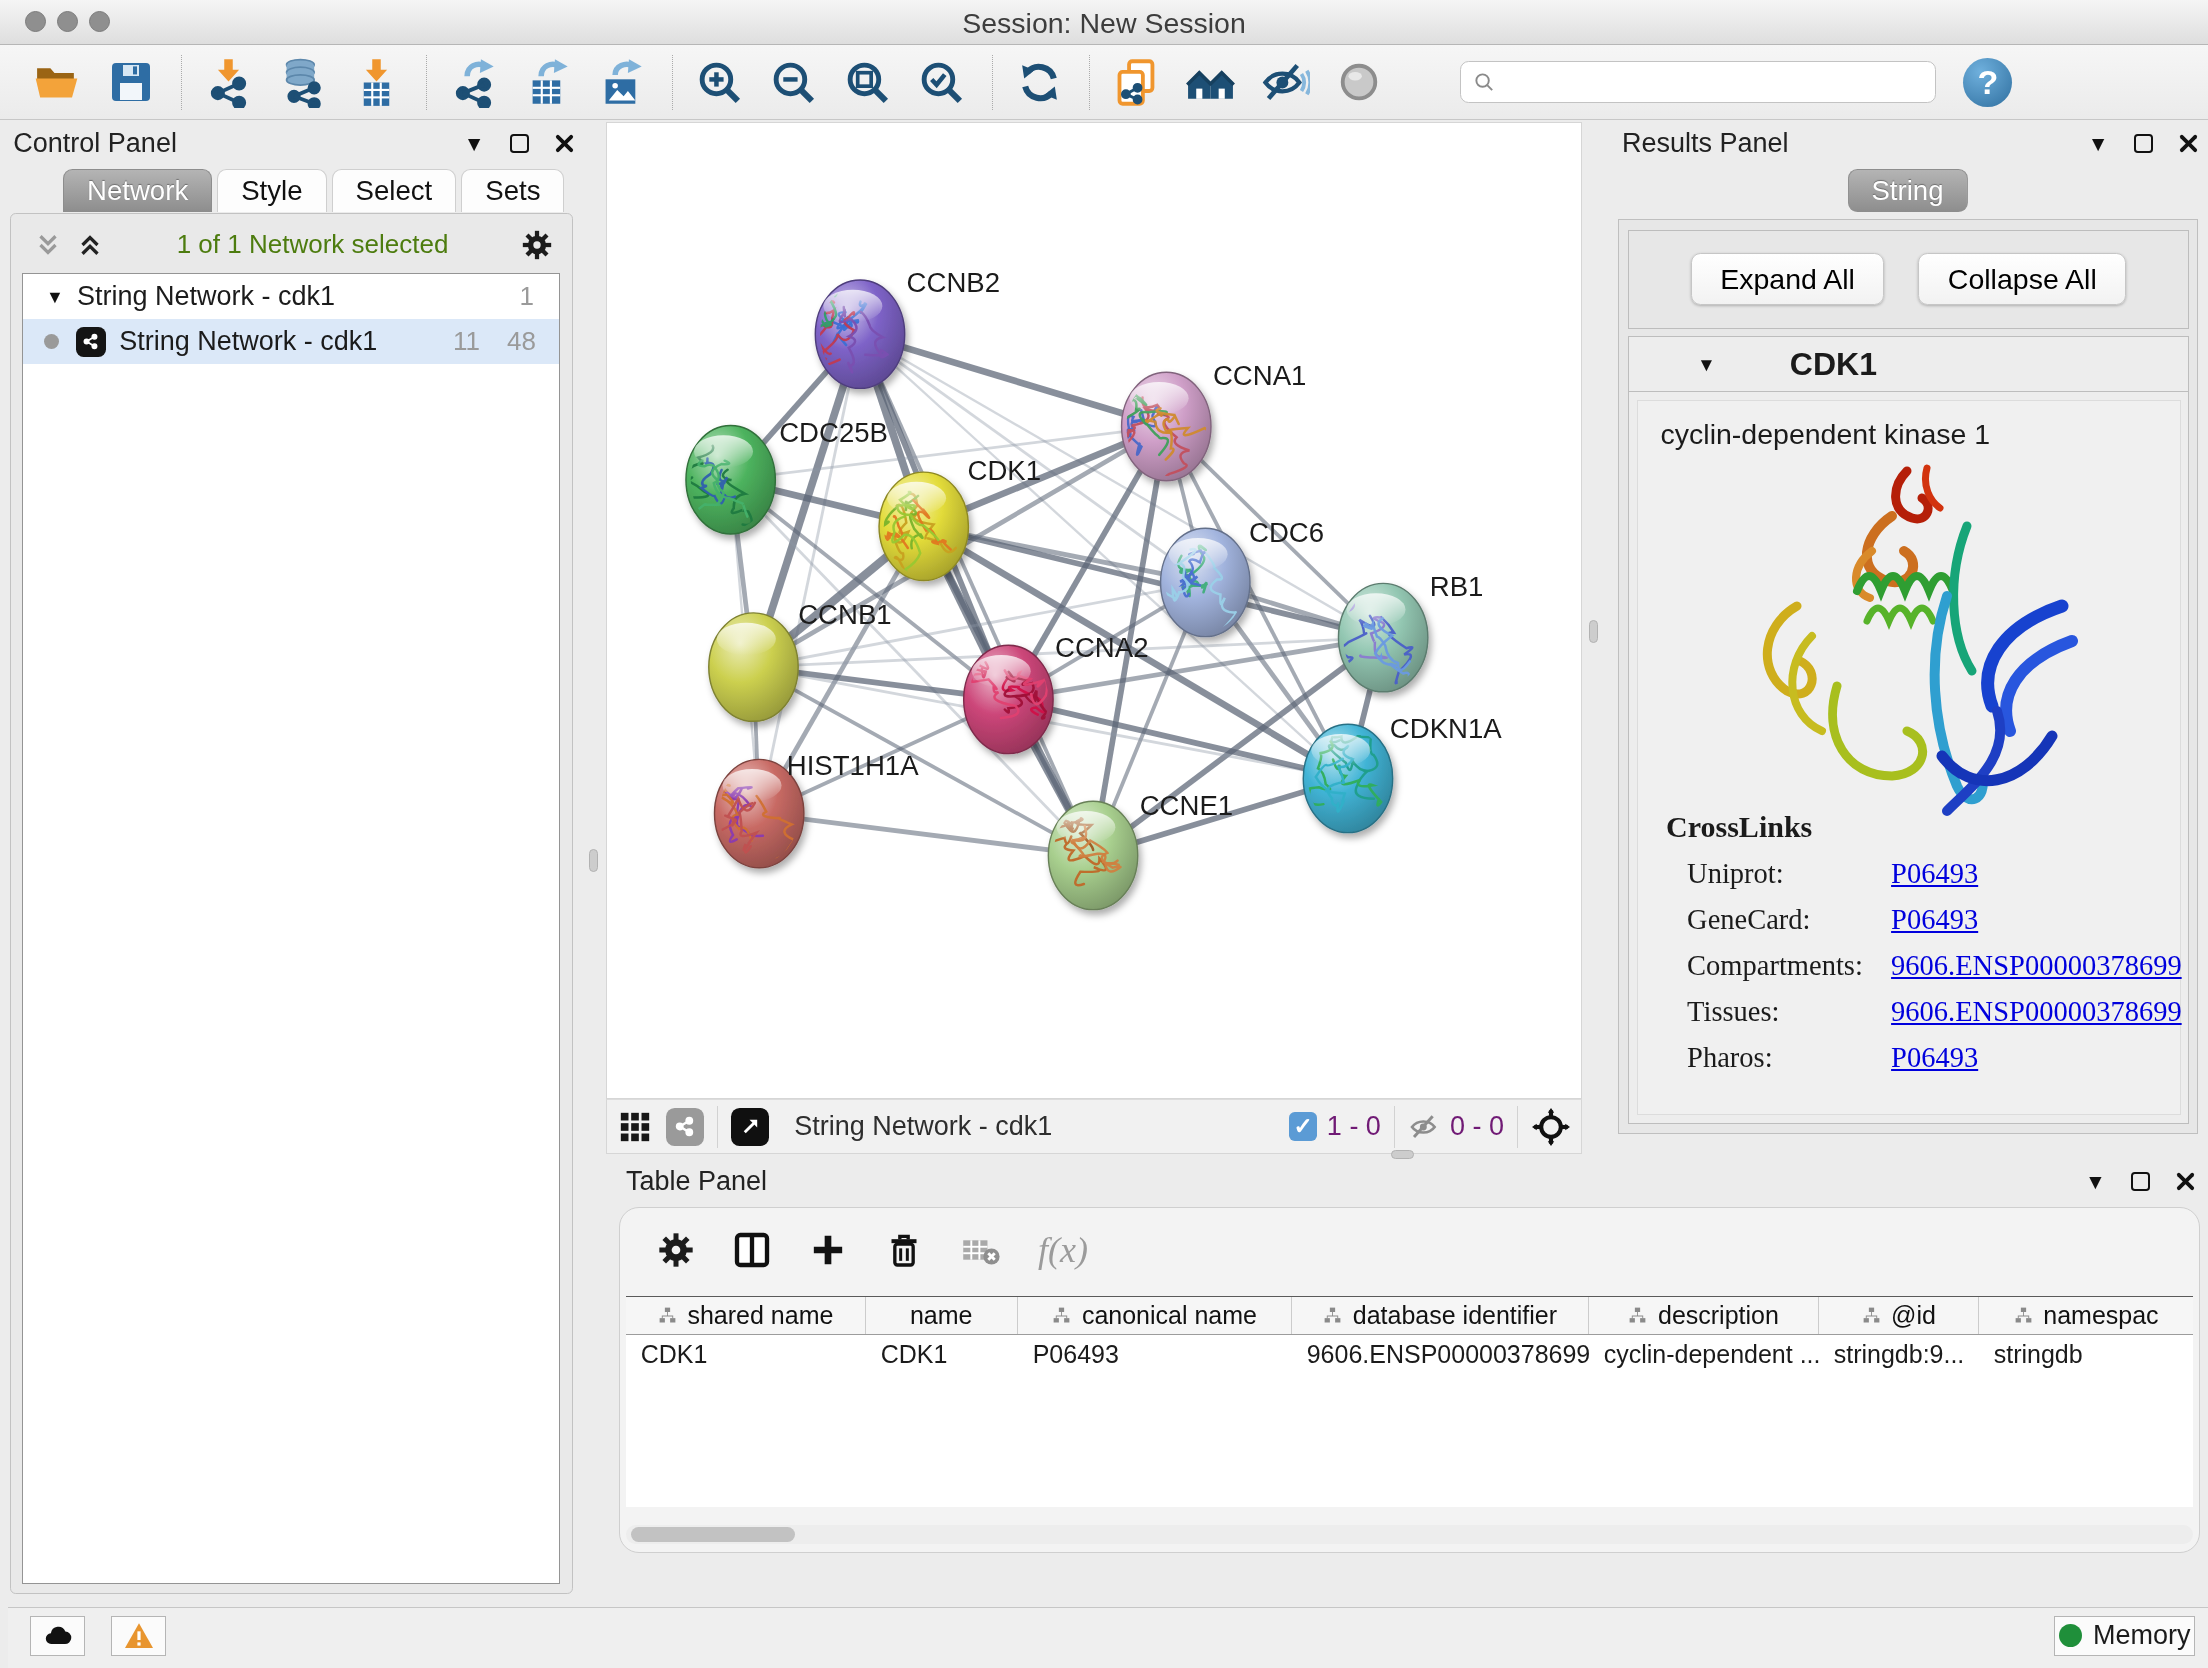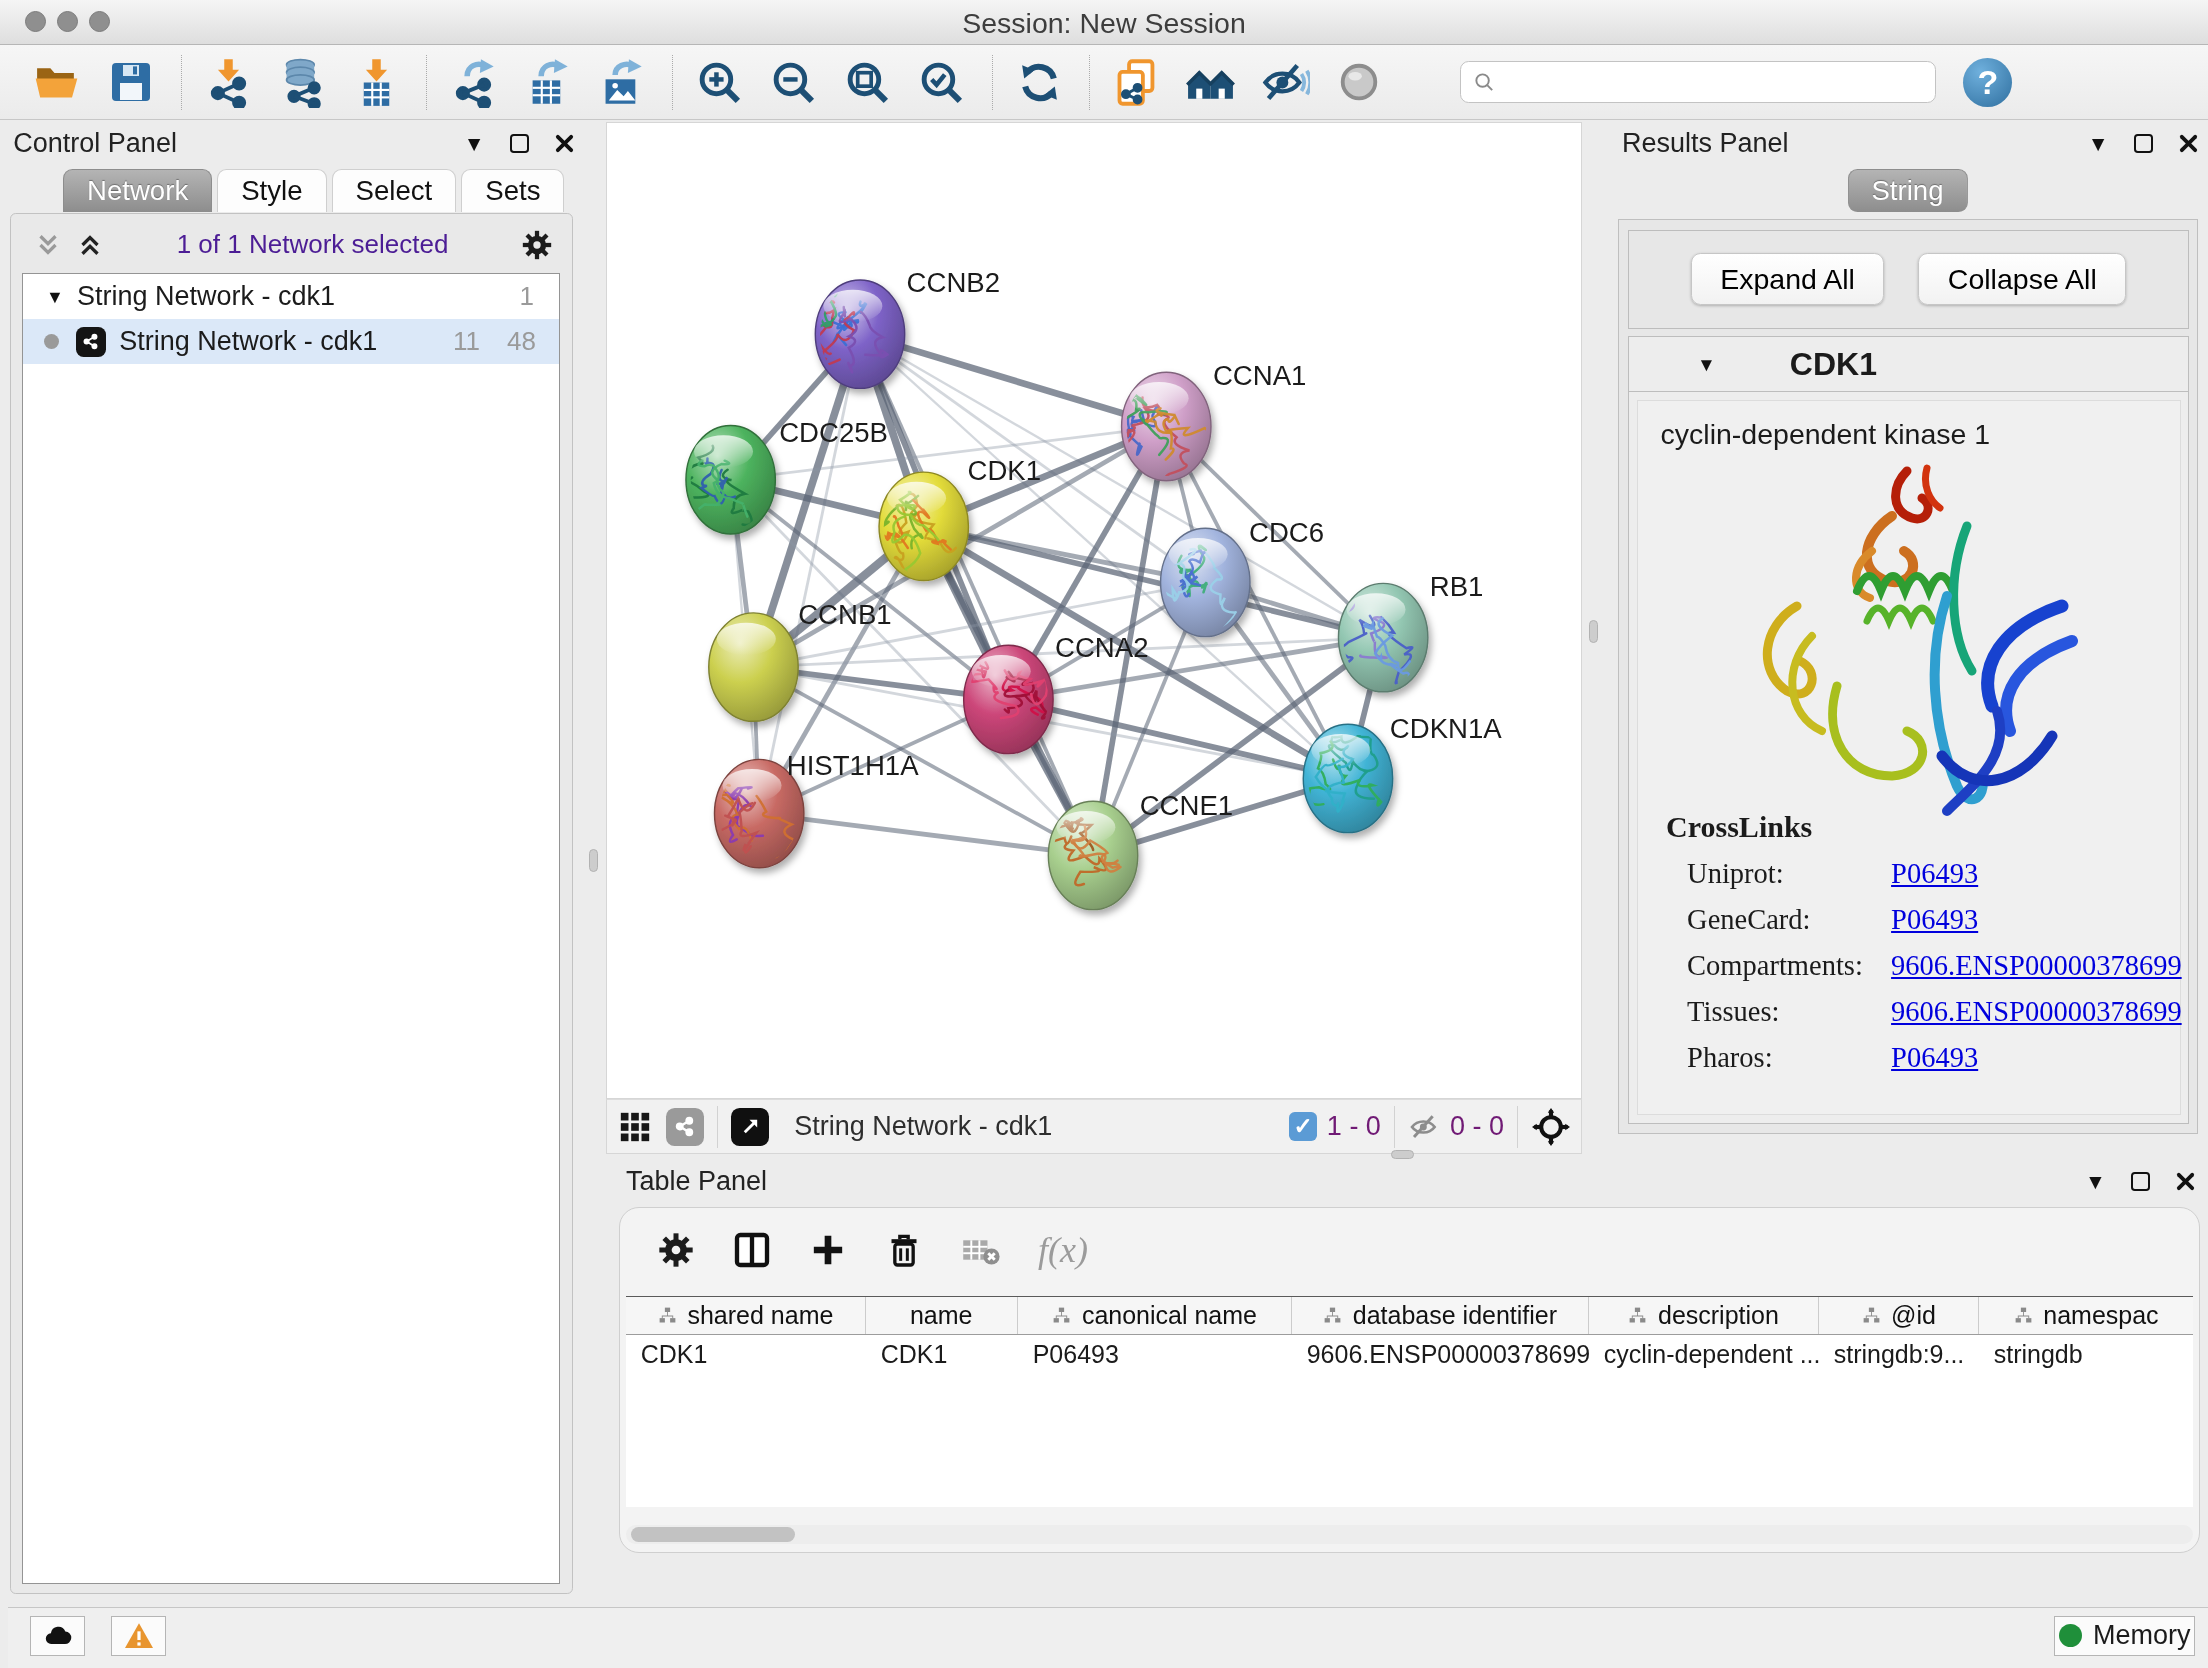--- a/index.html
+++ b/index.html
@@ -37,21 +37,21 @@
   #cp-head { position:absolute; left:13.3px; top:7.6px; right:9.5px; display:flex; justify-content:space-between; align-items:center; }
   .tabrow { position:absolute; display:flex; }
   .tab { font-size:27.6px; padding:4.8px 23px 5.7px 23px; background:#fdfdfd; border:1px solid #cfcfcf;
     border-bottom:none; border-radius:9.5px 9.5px 0 0; margin-right:5px; color:#111; }
   .tab.sel { background:linear-gradient(#b4b4b4,#8d8d8d); color:#fff; border-color:#8d8d8d;
     text-shadow:0 -1px 1px rgba(0,0,0,.35); }
   #cp-tabs { left:63px; top:49px; }
   #cp-box { position:absolute; left:9.5px; top:93px; width:563px; height:1381px;
     background:#e9e9e9; border:1px solid #c2c2c2; border-radius:5.7px; }
   #cp-ctl-row { position:absolute; left:9.5px; top:9.5px; right:9.5px; height:42px; display:flex; align-items:center; }
-  #cp-status { flex:1; text-align:center; font-size:26px; color:#4c1d95; }
+  #cp-status { flex:1; text-align:center; font-size:26px; color:#4d7c0f; }
   #cp-list { position:absolute; left:11.4px; top:59px; width:538px; height:1311px; background:#fff; border:1px solid #949494; }
   .net-row { height:45px; display:flex; align-items:center; font-size:27px; }
   .net-row .cnt { color:#9a9a9a; font-size:26px; }
   #net-row-child { background:#dbe8f8; }
   .share-tile { width:30px; height:30px; background:#141414; border-radius:7.6px; display:flex; align-items:center; justify-content:center; }
 
   
   #canvas { position:absolute; left:606px; top:122px; width:976px; height:977px; background:#fff; border:1px solid #d6d6d6; }
   #canvas-bar { position:absolute; left:606px; top:1099px; width:976px; height:55px; background:#f1f1f1;
     border:1px solid #d6d6d6; border-top:1px solid #dcdcdc; display:flex; align-items:center; padding:0 11.4px; }

